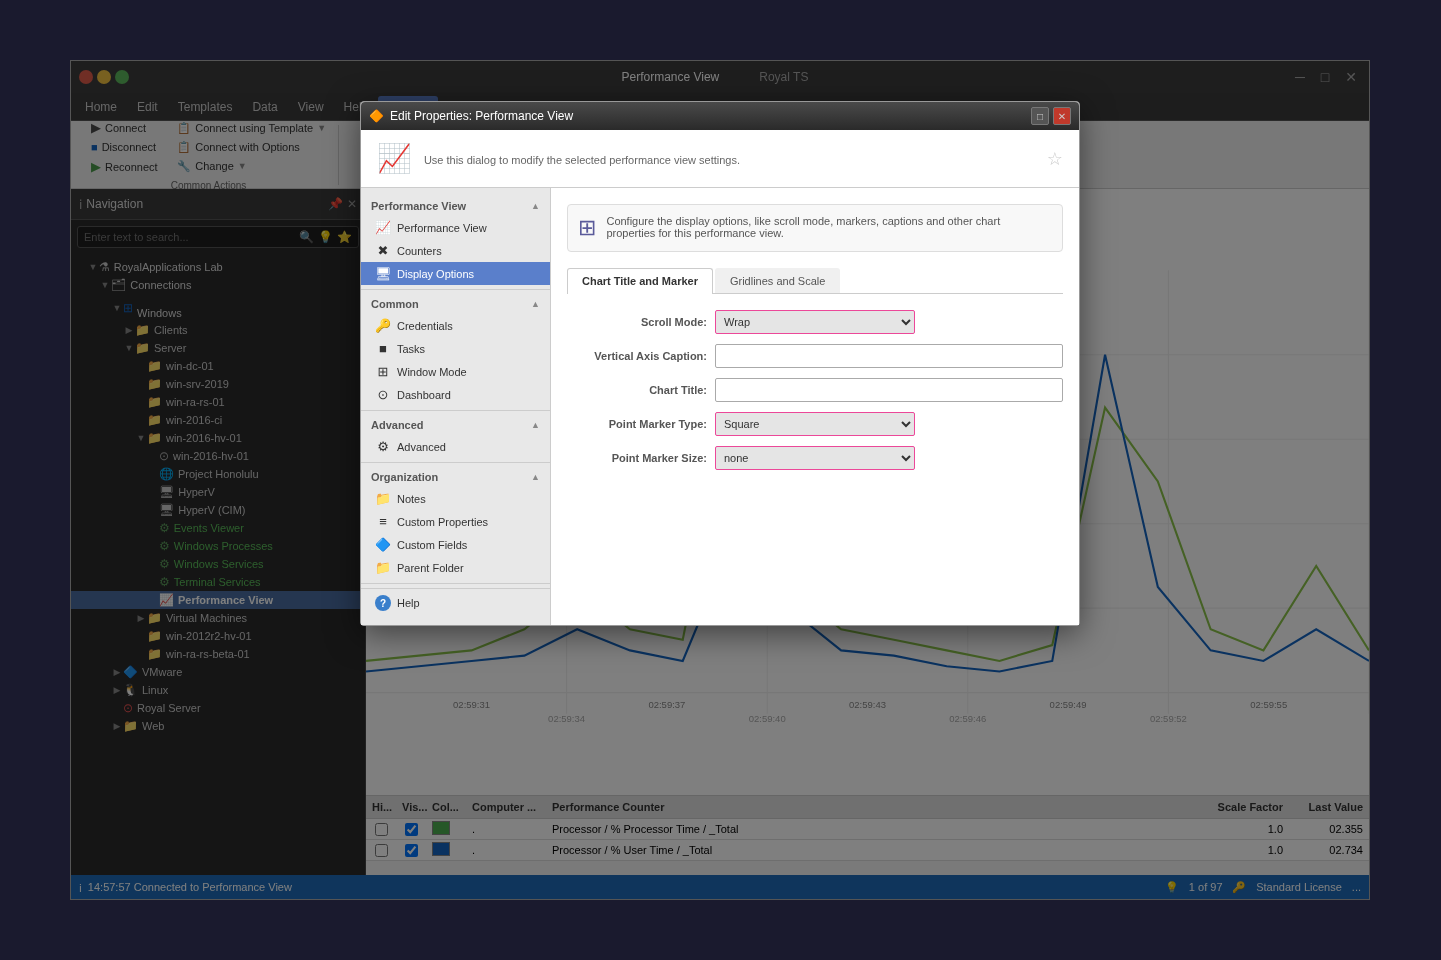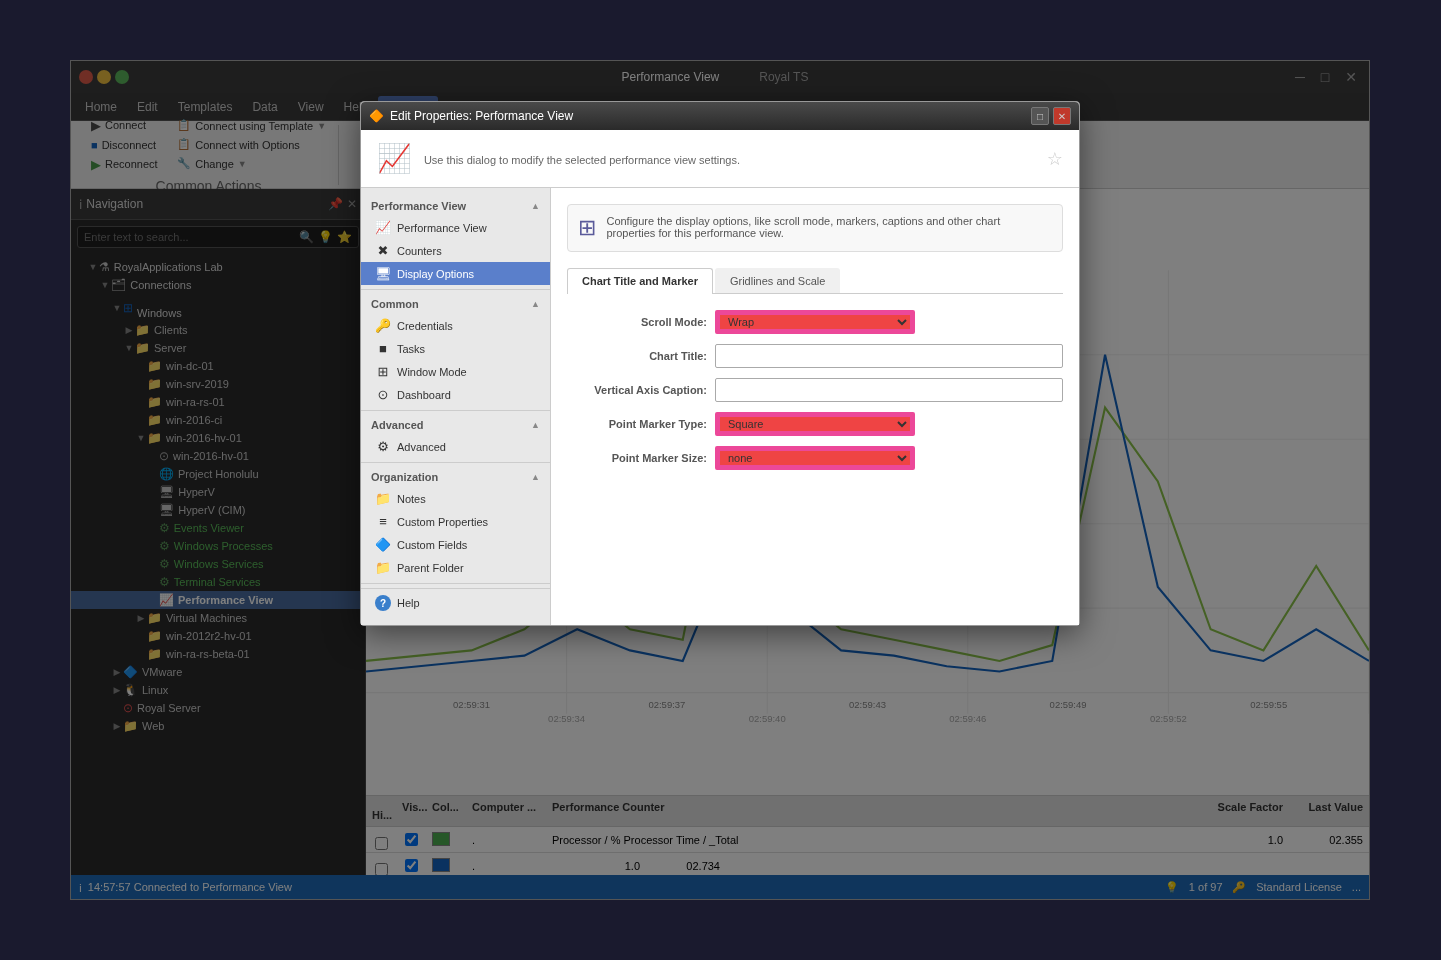--- a/index.html
+++ b/index.html
@@ -98,21 +98,21 @@
       gap: 4px;
       cursor: pointer;
       padding: 2px 6px;
       border-radius: 3px;
       font-size: 11px;
       color: #333;
       background: transparent;
       border: none;
       width: 100%;
     }
-    .toolbar-group-label { font-size: 14px; color: #666; margin-top: 2px; }
+    .toolbar-group-label { font-size: 10px; color: #666; margin-top: 2px; }
 
     
     .content-area {
       display: flex;
       flex: 1;
       overflow: hidden;
     }
 
     
     .left-panel {
@@ -189,21 +189,21 @@
     .table-header {
       display: flex;
       background: #e0e0e0;
       border-bottom: 1px solid #ccc;
       font-size: 11px;
       color: #333;
       font-weight: 600;
       padding: 3px 0;
     }
     .table-col { padding: 2px 6px; }
-    .col-check { width: 30px; margin-top: 8px; }
+    .col-check { width: 30px; }
     .col-vis { width: 30px; }
     .col-color { width: 40px; }
     .col-computer { width: 80px; }
     .col-counter { flex: 1; }
     .col-scale { width: 100px; text-align: right; }
     .col-last { width: 80px; text-align: right; }
 
     .table-row {
       display: flex;
       align-items: center;
@@ -380,22 +380,22 @@
       color: #555;
       text-align: right;
       flex-shrink: 0;
       font-weight: bold;
     }
     .form-select {
       flex: 1;
       max-width: 200px;
       height: 24px;
       font-size: 11px;
-      background: #ef4444;
-      border: 5px solid #ec4899;
+      background: #e5e5e5;
+      border: 1px solid #ec4899;
       border-radius: 2px;
       padding: 0 4px;
       color: #333;
     }
     .form-input {
       flex: 1;
       height: 24px;
       font-size: 11px;
       background: #fff;
       border: 1px solid #aaa;
@@ -930,20 +930,21 @@
         </div>
         <div class="table-row">
           <div class="table-col col-check checkbox-cell">
               <input type="checkbox" style="">
             </div>
           <div class="table-col col-vis checkbox-cell">
               <input type="checkbox" checked="" style="">
             </div>
           <div class="table-col col-color"><span class="color-swatch" style="background:#1565c0;"></span></div>
           <div class="table-col col-computer">.</div>
+          <div class="table-col col-counter">Processor / % User Time / _Total</div>
           <div class="table-col col-scale" style="text-align:right;">1.0</div>
           <div class="table-col col-last" style="text-align:right;">02.734</div>
         </div>
       </div>
     </div>
   </div>
 
   <div class="status-bar">
     <div class="status-left">
       <span>ℹ</span>
@@ -1079,26 +1080,26 @@
           <div class="form-row">
             <span class="form-label">Scroll Mode:</span>
             <select class="form-select">
               <option>Wrap</option>
               <option>Scroll</option>
               <option>Fixed</option>
             </select>
           </div>
 
           <div class="form-row">
+            <span class="form-label">Vertical Axis Caption:</span>
+            <input type="text" class="form-input" value="" style="">
+          </div>
+
+          <div class="form-row">
             <span class="form-label">Chart Title:</span>
-            <input type="text" class="form-input" value="" style="">
-          </div>
-
-          <div class="form-row">
-            <span class="form-label">Vertical Axis Caption:</span>
             <input type="text" class="form-input" value="" style="">
           </div>
 
           <div class="form-row">
             <span class="form-label">Point Marker Type:</span>
             <select class="form-select">
               <option>Square</option>
               <option>Circle</option>
               <option>Diamond</option>
               <option>None</option>

